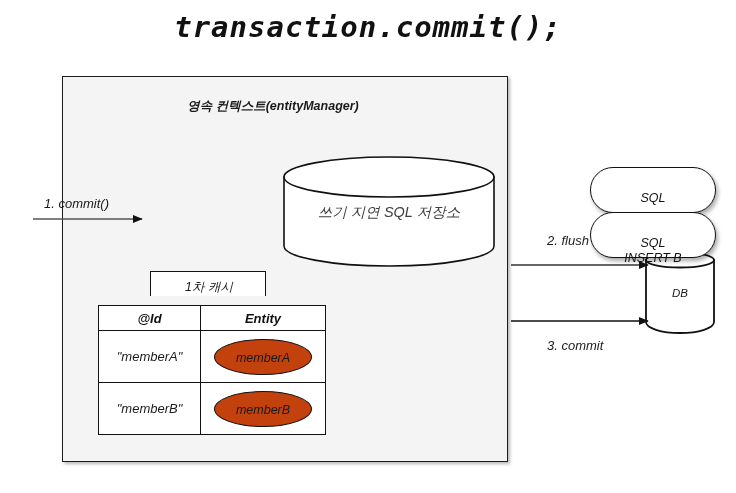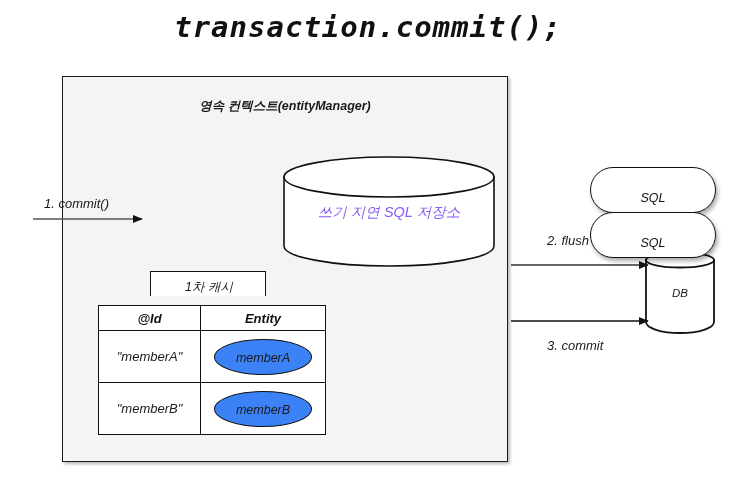--- a/index.html
+++ b/index.html
@@ -46,21 +46,21 @@
     top: 76px;
     width: 446px;
     height: 386px;
     background: #f4f4f4;
     border: 1.5px solid #1c1c1c;
     box-shadow: 2px 2px 3px rgba(0,0,0,0.28);
     box-sizing: border-box;
   }
   .pc-label {
     position: absolute;
-    left: 62px;
+    left: 50px;
     top: 98px;
     width: 446px;
     text-align: center;
     font-size: 12.5px;
     font-weight: bold;
     color: #1a1a1a;
     white-space: nowrap;
   }
 
   
@@ -72,21 +72,21 @@
     height: 113px;
   }
   .store-wrap svg { display: block; }
   .store-label {
     position: absolute;
     left: 281px;
     top: 203px;
     width: 216px;
     text-align: center;
     font-size: 14.5px;
-    color: #8b5cf6;
+    color: #404040;
     white-space: nowrap;
   }
 
   
   .cache-tab {
     position: absolute;
     left: 150px;
     top: 271px;
     width: 116px;
     height: 25px;
@@ -140,21 +140,21 @@
   .ellipse {
     display: inline-block;
     width: 98px;
     height: 36px;
     line-height: 36px;
     border: 1.4px solid #111;
     border-radius: 50% / 50%;
     font-size: 12.5px;
     color: #1a1a1a;
     text-align: center;
-    background: #3b82f6;
+    background: #c2410c;
     white-space: nowrap;
     box-sizing: border-box;
   }
 
   
   .pill {
     position: absolute;
     width: 126px;
     height: 46px;
     background: #ffffff;
@@ -271,20 +271,21 @@
       <ellipse cx="36" cy="8" rx="34" ry="7.5" fill="#ffffff" stroke="#111111" stroke-width="1.8"></ellipse>
     </svg>
   </div>
   <div class="db-label">DB</div>
 
   <div class="pill pill-a">
     <span class="l1">SQL</span>
   </div>
   <div class="pill pill-b">
     <span class="l1">SQL</span>
+    <span class="l2">INSERT B</span>
   </div>
 
   <svg class="arrows" width="736" height="493" viewBox="0 0 736 493">
     <defs>
       <marker id="ah" markerWidth="10" markerHeight="8" refX="9.2" refY="4" orient="auto" markerUnits="userSpaceOnUse">
         <path d="M0,0 L10,4 L0,8 z" fill="#111111"></path>
       </marker>
     </defs>
 
     <line x1="33" y1="219" x2="142" y2="219" stroke="#555555" stroke-width="1.3" marker-end="url(#ah)"></line>

